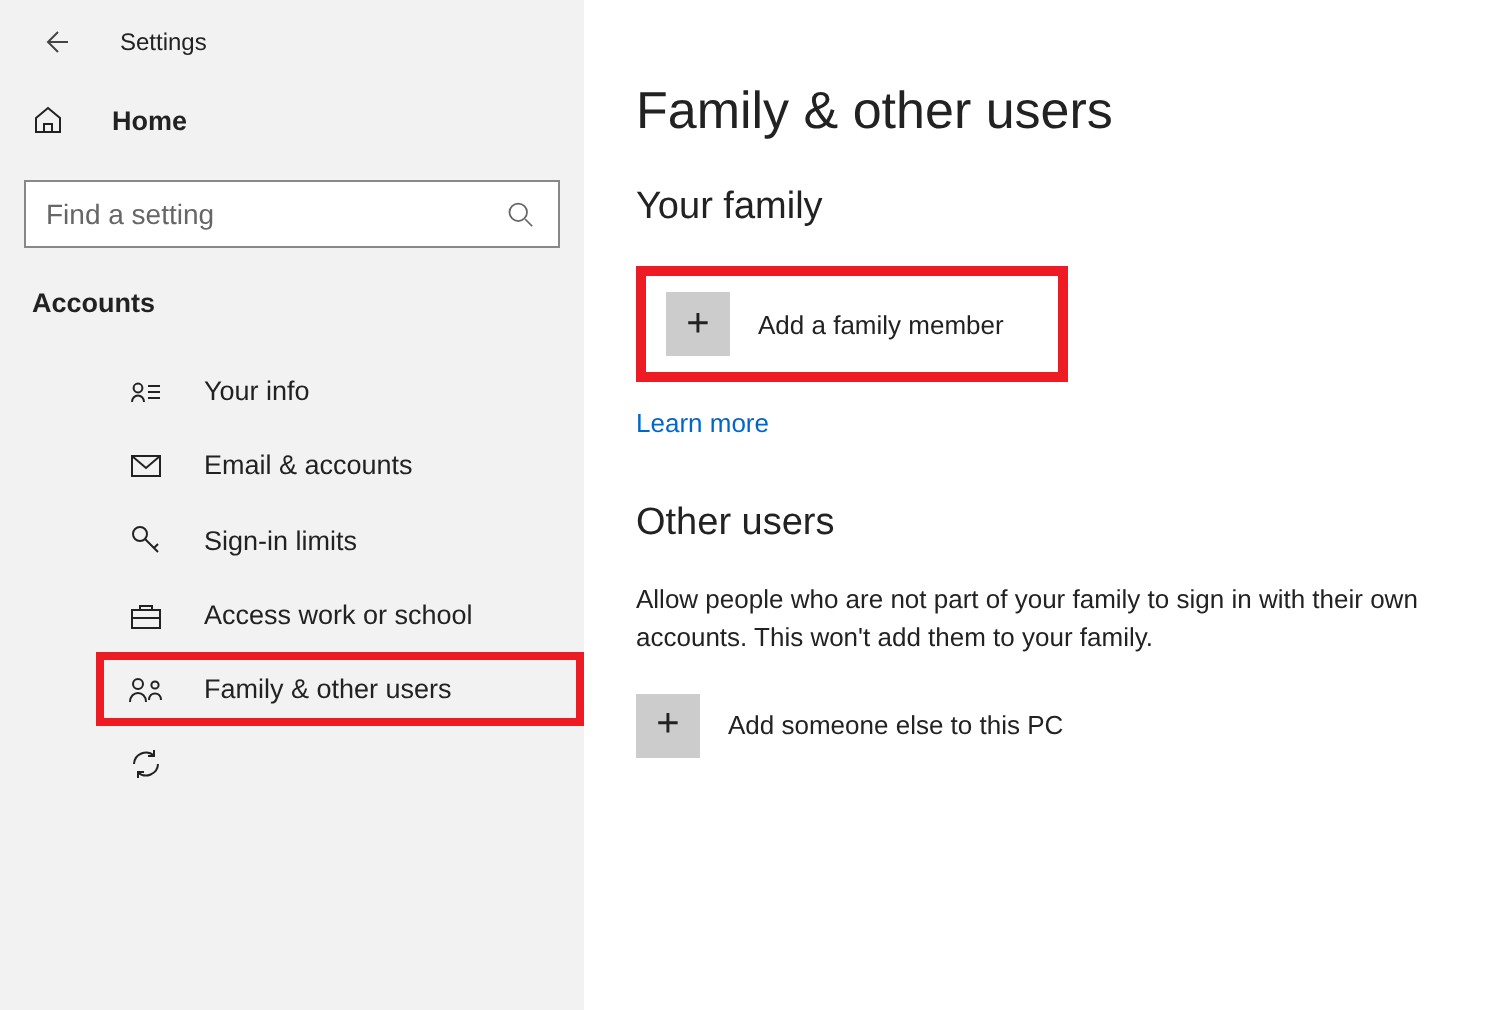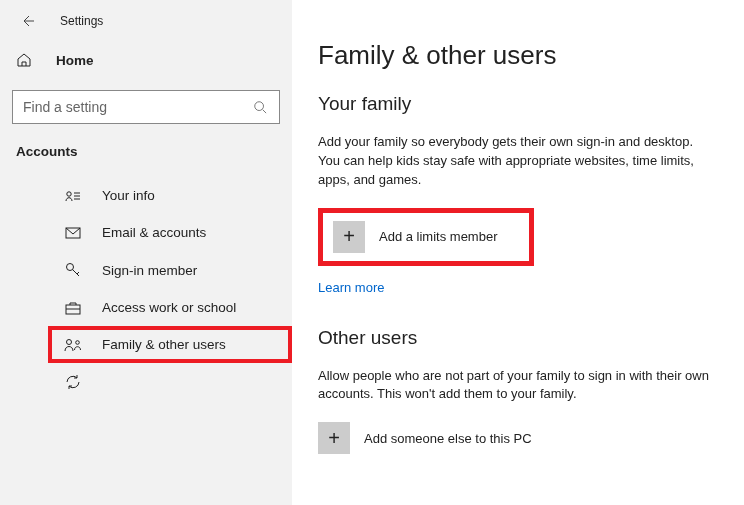--- a/index.html
+++ b/index.html
@@ -234,21 +234,21 @@
       <span class="nav-label">Email &amp; accounts</span>
     </div>
 
     <div class="nav-item">
       <span class="nav-icon">
         <svg width="16" height="16" viewBox="0 0 16 16" fill="none" stroke="#222" stroke-width="1">
             <circle cx="5" cy="5" r="3.5"></circle>
             <path d="M7.5 7.5 L14 14 M12 12l2-2"></path>
           </svg>
       </span>
-      <span class="nav-label">Sign-in member</span>
+      <span class="nav-label">Sign-in limits</span>
     </div>
 
     <div class="nav-item">
       <span class="nav-icon">
         <svg width="16" height="14" viewBox="0 0 16 14" fill="none" stroke="#222" stroke-width="1">
             <rect x="1" y="4" width="14" height="9"></rect>
             <path d="M5 4V2h6v2 M1 8h14"></path>
           </svg>
       </span>
       <span class="nav-label">Access work or school</span>
@@ -273,25 +273,24 @@
           </svg>
       </span>
     </div>
   </div>
 </div>
 
 <div class="main">
   <h1 class="page-heading">Family &amp; other users</h1>
 
   <h2 class="sub-heading">Your family</h2>
-  <p class="body-text">Add your family so everybody gets their own sign-in and desktop. You can help kids stay safe with appropriate websites, time limits, apps, and games.</p>
 
   <div class="add-block add-block-highlight">
     <span class="plus-tile">+</span>
-    <span class="add-label">Add a limits member</span>
+    <span class="add-label">Add a family member</span>
   </div>
 
   <a class="link">Learn more</a>
 
   <h2 class="sub-heading">Other users</h2>
   <p class="body-text">Allow people who are not part of your family to sign in with their own accounts. This won't add them to your family.</p>
 
   <div class="add-block">
     <span class="plus-tile">+</span>
     <span class="add-label">Add someone else to this PC</span>

